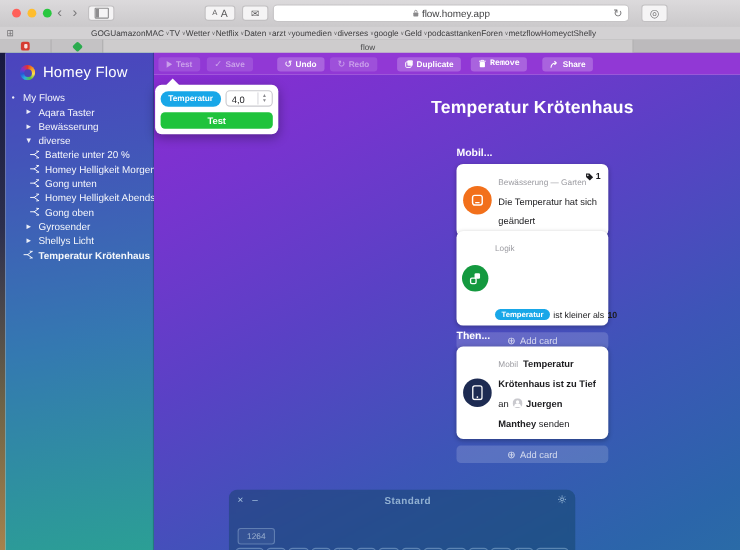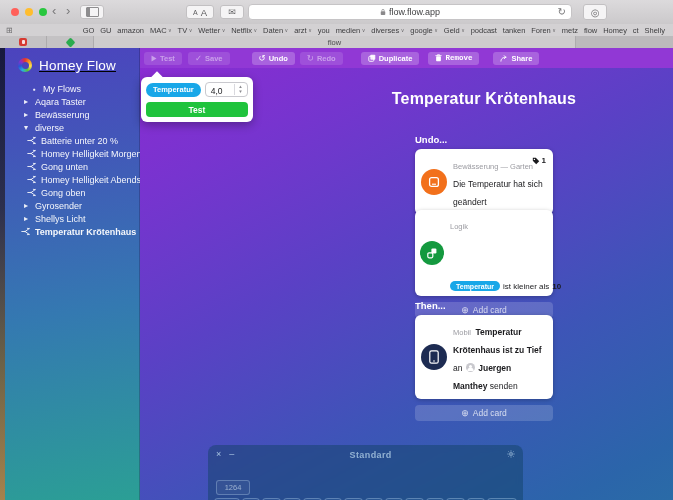--- a/index.html
+++ b/index.html
@@ -28,48 +28,48 @@
             border:1px solid #c6c4c6;border-radius:4px;box-sizing:border-box;
             display:flex;align-items:center;justify-content:center;font-size:9px;color:#424244;}
   .lock{margin-right:3px;display:inline-flex;}
   .reload{position:absolute;right:5px;top:1px;font-size:10px;color:#767577;}
   .circlebtn{left:583px;width:24px;height:16px;top:4px;font-size:10px;color:#6a696b;}
 
   .bookbar{position:absolute;top:24px;left:0;right:0;height:12px;background:#d3d1d3;
            border-bottom:1px solid #b7b5b7;display:flex;align-items:center;
            font-size:7.5px;color:#3c3c3e;}
   .gridic{margin-left:6px;font-size:8px;color:#6f6e70;}
-  .bmwrap{flex:1;display:flex;justify-content:space-between;margin:0 8px 0 70px;align-items:center;}
+  .bmwrap{flex:1;display:flex;margin:0 8px 0 70px;align-items:center;}
   .bm{white-space:nowrap;cursor:default;}
   .chev{font-size:5px;margin-left:1.5px;color:#6a696b;vertical-align:1px;}
 
   .tabbar{position:absolute;top:36px;left:0;right:0;height:12px;background:#bcbabc;
           border-bottom:1px solid #8f8d8f;font-size:7.5px;color:#4a4a4c;}
   .pintab{position:absolute;top:0;width:47px;height:12px;background:#c4c2c4;
           border-right:1px solid #adabad;display:flex;align-items:center;justify-content:center;box-sizing:border-box;}
   .pt1{left:0;}.pt2{left:47px;}
   .pin-red{width:8px;height:8px;border-radius:2px;background:#d63a32;position:relative;}
   .pin-red::after{content:'';position:absolute;inset:2px 2.5px;background:rgba(255,255,255,.85);border-radius:1px;}
   .pin-grn{width:7px;height:7px;background:#2bab4e;transform:rotate(45deg);border-radius:1.5px;}
   .activetab{position:absolute;left:94px;top:0;width:482px;height:12px;background:#cecccd;
              border-right:1px solid #adabad;display:flex;align-items:center;justify-content:center;box-sizing:border-box;}
 
   
   .desktop-strip{position:absolute;left:0;top:48px;width:5px;bottom:0;
                  background:linear-gradient(#17193f,#2c2f4e 35%,#6d6247 70%,#a5824c);}
   .sidebar{position:absolute;left:5px;top:48px;width:135px;bottom:0;box-sizing:border-box;
            background:linear-gradient(170deg,#4c43be 0%,#4355b9 22%,#3479b1 58%,#2b9f95 100%);
            border-right:1px solid rgba(20,20,50,.25);}
-  .sb-head{display:flex;align-items:flex-start;gap:7px;padding:10px 0 9px 13px;text-decoration:underline;}
+  .sb-head{display:flex;align-items:flex-end;gap:7px;padding:10px 0 9px 13px;}
   .logo{width:14px;height:14px;border-radius:50%;background-color:#e5342c;position:relative;flex:none;
         background-image:conic-gradient(#e5342c,#f79b20,#ffe14d,#59c13d,#27b2e0,#2656d6,#8b2fc9,#e5342c);}
   .logo::after{content:'';position:absolute;inset:3.5px;border-radius:50%;background:#4a44ba;}
   .sb-title{font-size:13.5px;color:#fff;letter-spacing:.2px;}
   .tree{font-size:9px;color:rgba(255,255,255,.95);}
-  .ti{display:flex;align-items:center;height:13px;gap:4px;padding-left:24px;cursor:pointer;}
+  .ti{display:flex;align-items:center;height:13px;gap:4px;padding-left:2px;cursor:pointer;}
   .ti.d1{padding-left:16px;}.ti.d2{padding-left:22px;}
   .ic{width:10px;display:inline-flex;justify-content:center;align-items:center;font-size:8px;opacity:.95;flex:none;}
   .ic.dot{font-size:5px;}
   .ti.sel .tl{font-weight:700;}
   .tl{white-space:nowrap;}
 
   
   .toolbar{position:absolute;left:140px;top:48px;right:0;height:20px;background:#9138d5;
            display:flex;align-items:center;}
   .tbtn{height:13px;border-radius:3px;background:rgba(255,255,255,.22);color:#fff;font-size:7.5px;
@@ -162,21 +162,21 @@
       <span class="a2">A</span>
     </span>
     <span class="chromebtn mailbtn">✉</span>
     <div class="urlfield">
       <span class="lock">
         <svg width="6" height="8" viewBox="0 0 8 10">
             <rect x="1" y="4" width="6" height="5" rx="1" fill="#8a898b"></rect>
             <path d="M2.5 4 V3 a1.5 1.5 0 0 1 3 0 V4" fill="none" stroke="#8a898b"></path>
           </svg>
       </span>
-      <span>flow.flow.app</span>
+      <span>flow.homey.app</span>
       <span class="reload">↻</span>
     </div>
     <span class="chromebtn circlebtn">◎</span>
   </div>
 
   <div class="bookbar">
     <span class="gridic">⊞</span>
     <div class="bmwrap">
         <span class="bm">GO</span>
         <span class="bm">GU</span>
@@ -335,21 +335,21 @@
           <path d="M1 7 C1.2 3.5 4 2.5 6.5 2.5 M6.5 2.5 L4.8 0.8 M6.5 2.5 L4.8 4.2" stroke="currentColor" stroke-width="1.1" fill="none" stroke-linecap="round"></path>
         </svg>
       <span>Share</span>
       </span>
   </div>
 
   <div class="canvas">
     <div class="flow-title">Temperatur Krötenhaus</div>
 
     <div class="zone z-when">
-      <div class="zlabel">Undo...</div>
+      <div class="zlabel">Mobil...</div>
       <div class="card">
         <span class="cicon ci-orange">
           <svg width="12" height="12" viewBox="0 0 12 12">
               <rect x="1.6" y="1.6" width="8.8" height="8.8" rx="2" fill="none" stroke="#fff" stroke-width="1.3"></rect>
               <path d="M4 8.2 h4" stroke="#fff" stroke-width="1.1"></path>
             </svg>
         </span>
         <span class="cmain">
           <span class="csub">Bewässerung — Garten</span>
           <span class="cbody">Die Temperatur hat sich geändert</span>

